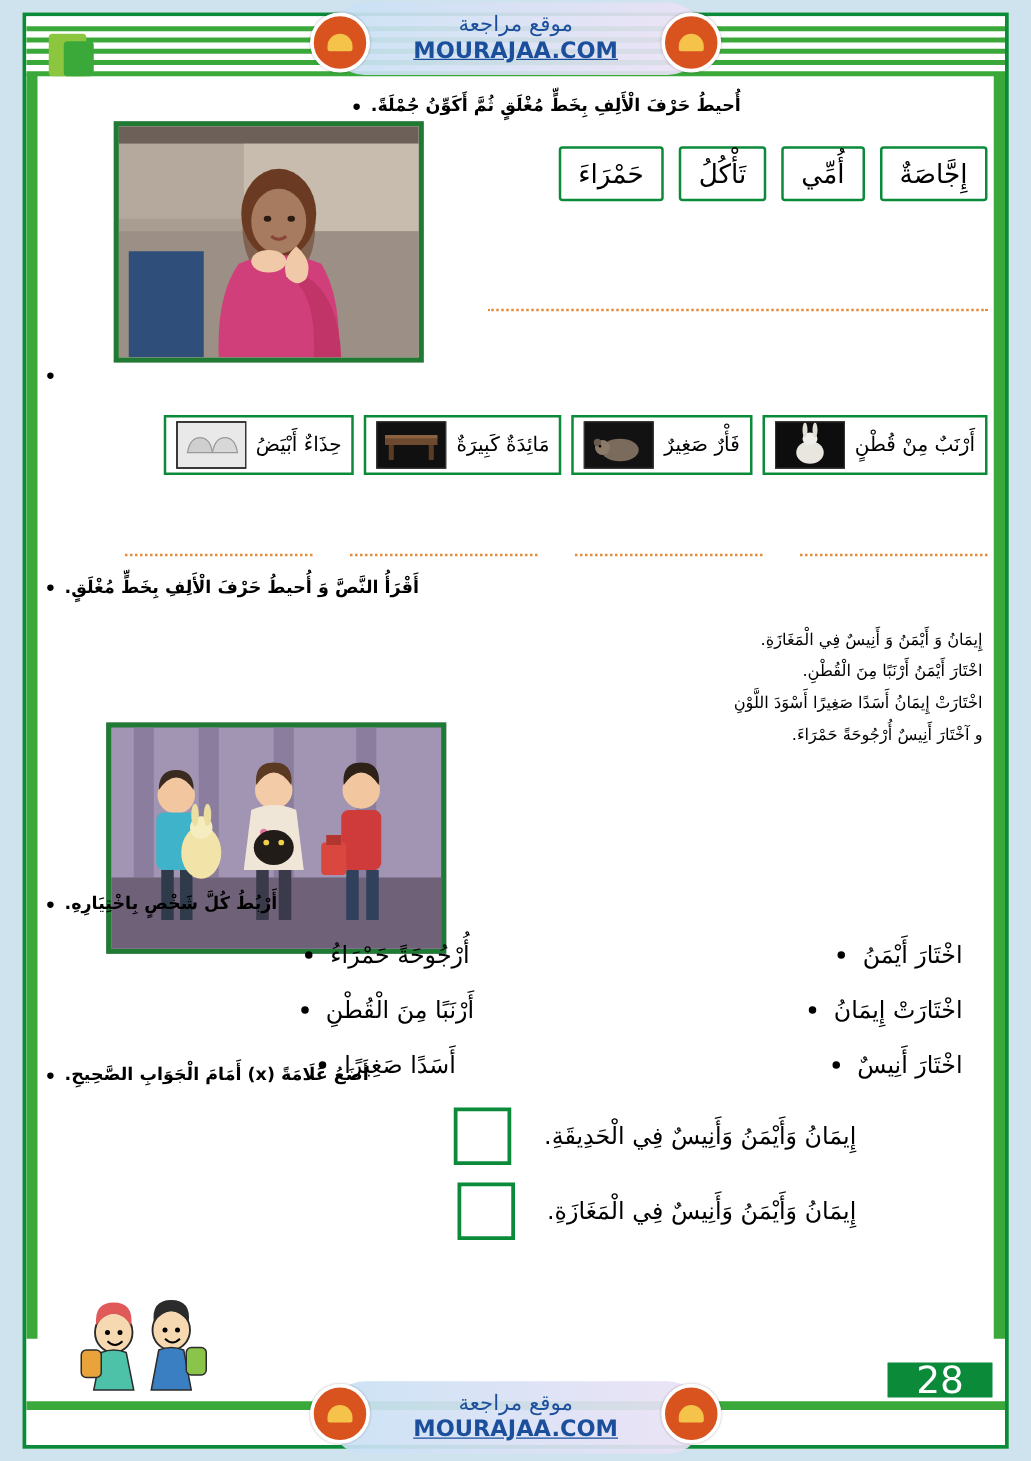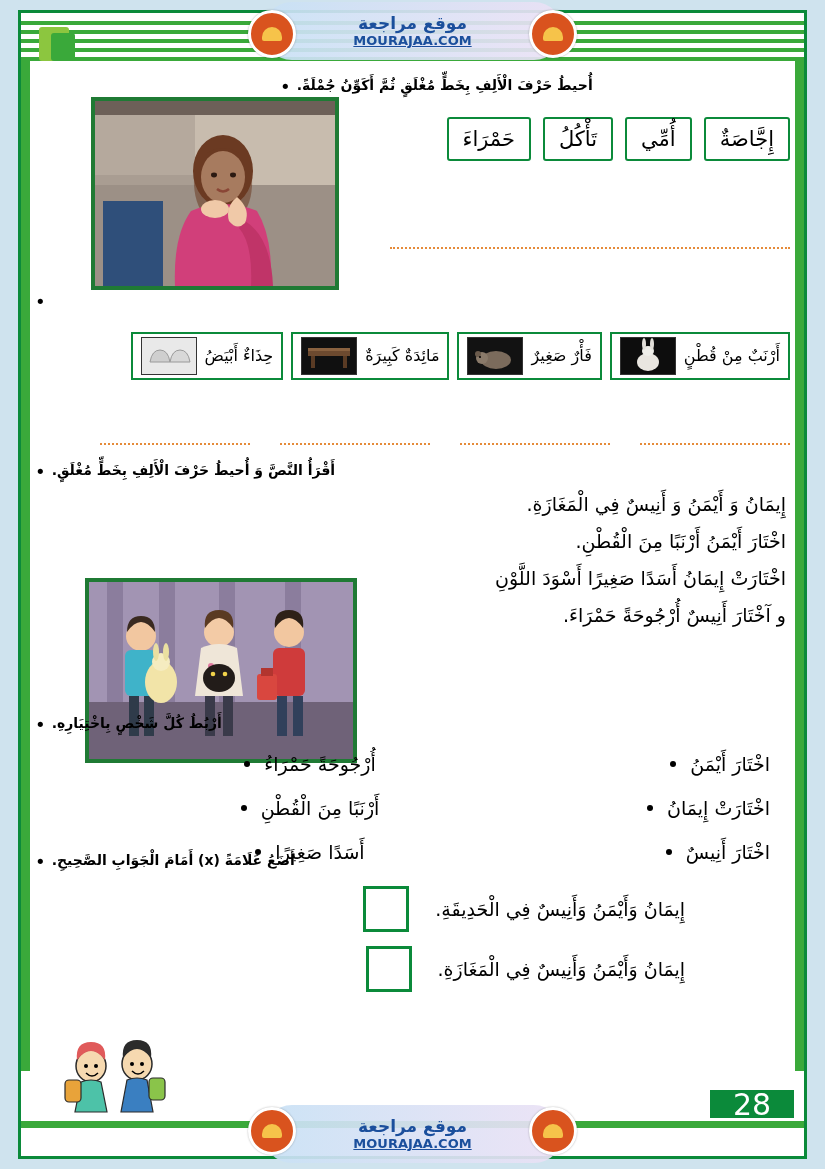--- a/index.html
+++ b/index.html
@@ -97,25 +97,25 @@
     flex-direction: column;
     align-items: center;
     justify-content: center;
     z-index: 40;
   }
   .watermark.top { top: 2px; }
   .watermark.bottom { bottom: 6px; }
   .wm-line1 {
     font-size: 17px;
     color: #1b4f9c;
-    font-weight: bold;
+    font-weight: normal;
     line-height: 1.1;
   }
   .wm-line2 {
-    font-size: 13px;
+    font-size: 18px;
     color: #1b4f9c;
     font-weight: bold;
     text-decoration: underline;
     line-height: 1.2;
   }
   .wm-badge {
     position: absolute;
     width: 42px;
     height: 42px;
     border-radius: 50%;
@@ -250,23 +250,23 @@
   }
 
   
   .ex3 {
     position: absolute;
     right: 0;
     top: 385px;
     width: 755px;
   }
   .text-lines {
-    font-size: 19px;
+    font-size: 13px;
     line-height: 1.95;
-    margin-top: 4px;
+    margin-top: 18px;
     padding-right: 4px;
   }
   .photo2 {
     position: absolute;
     left: 50px;
     top: 118px;
     width: 272px;
     height: 185px;
     border: 4px solid #1f7a34;
     box-sizing: border-box;

